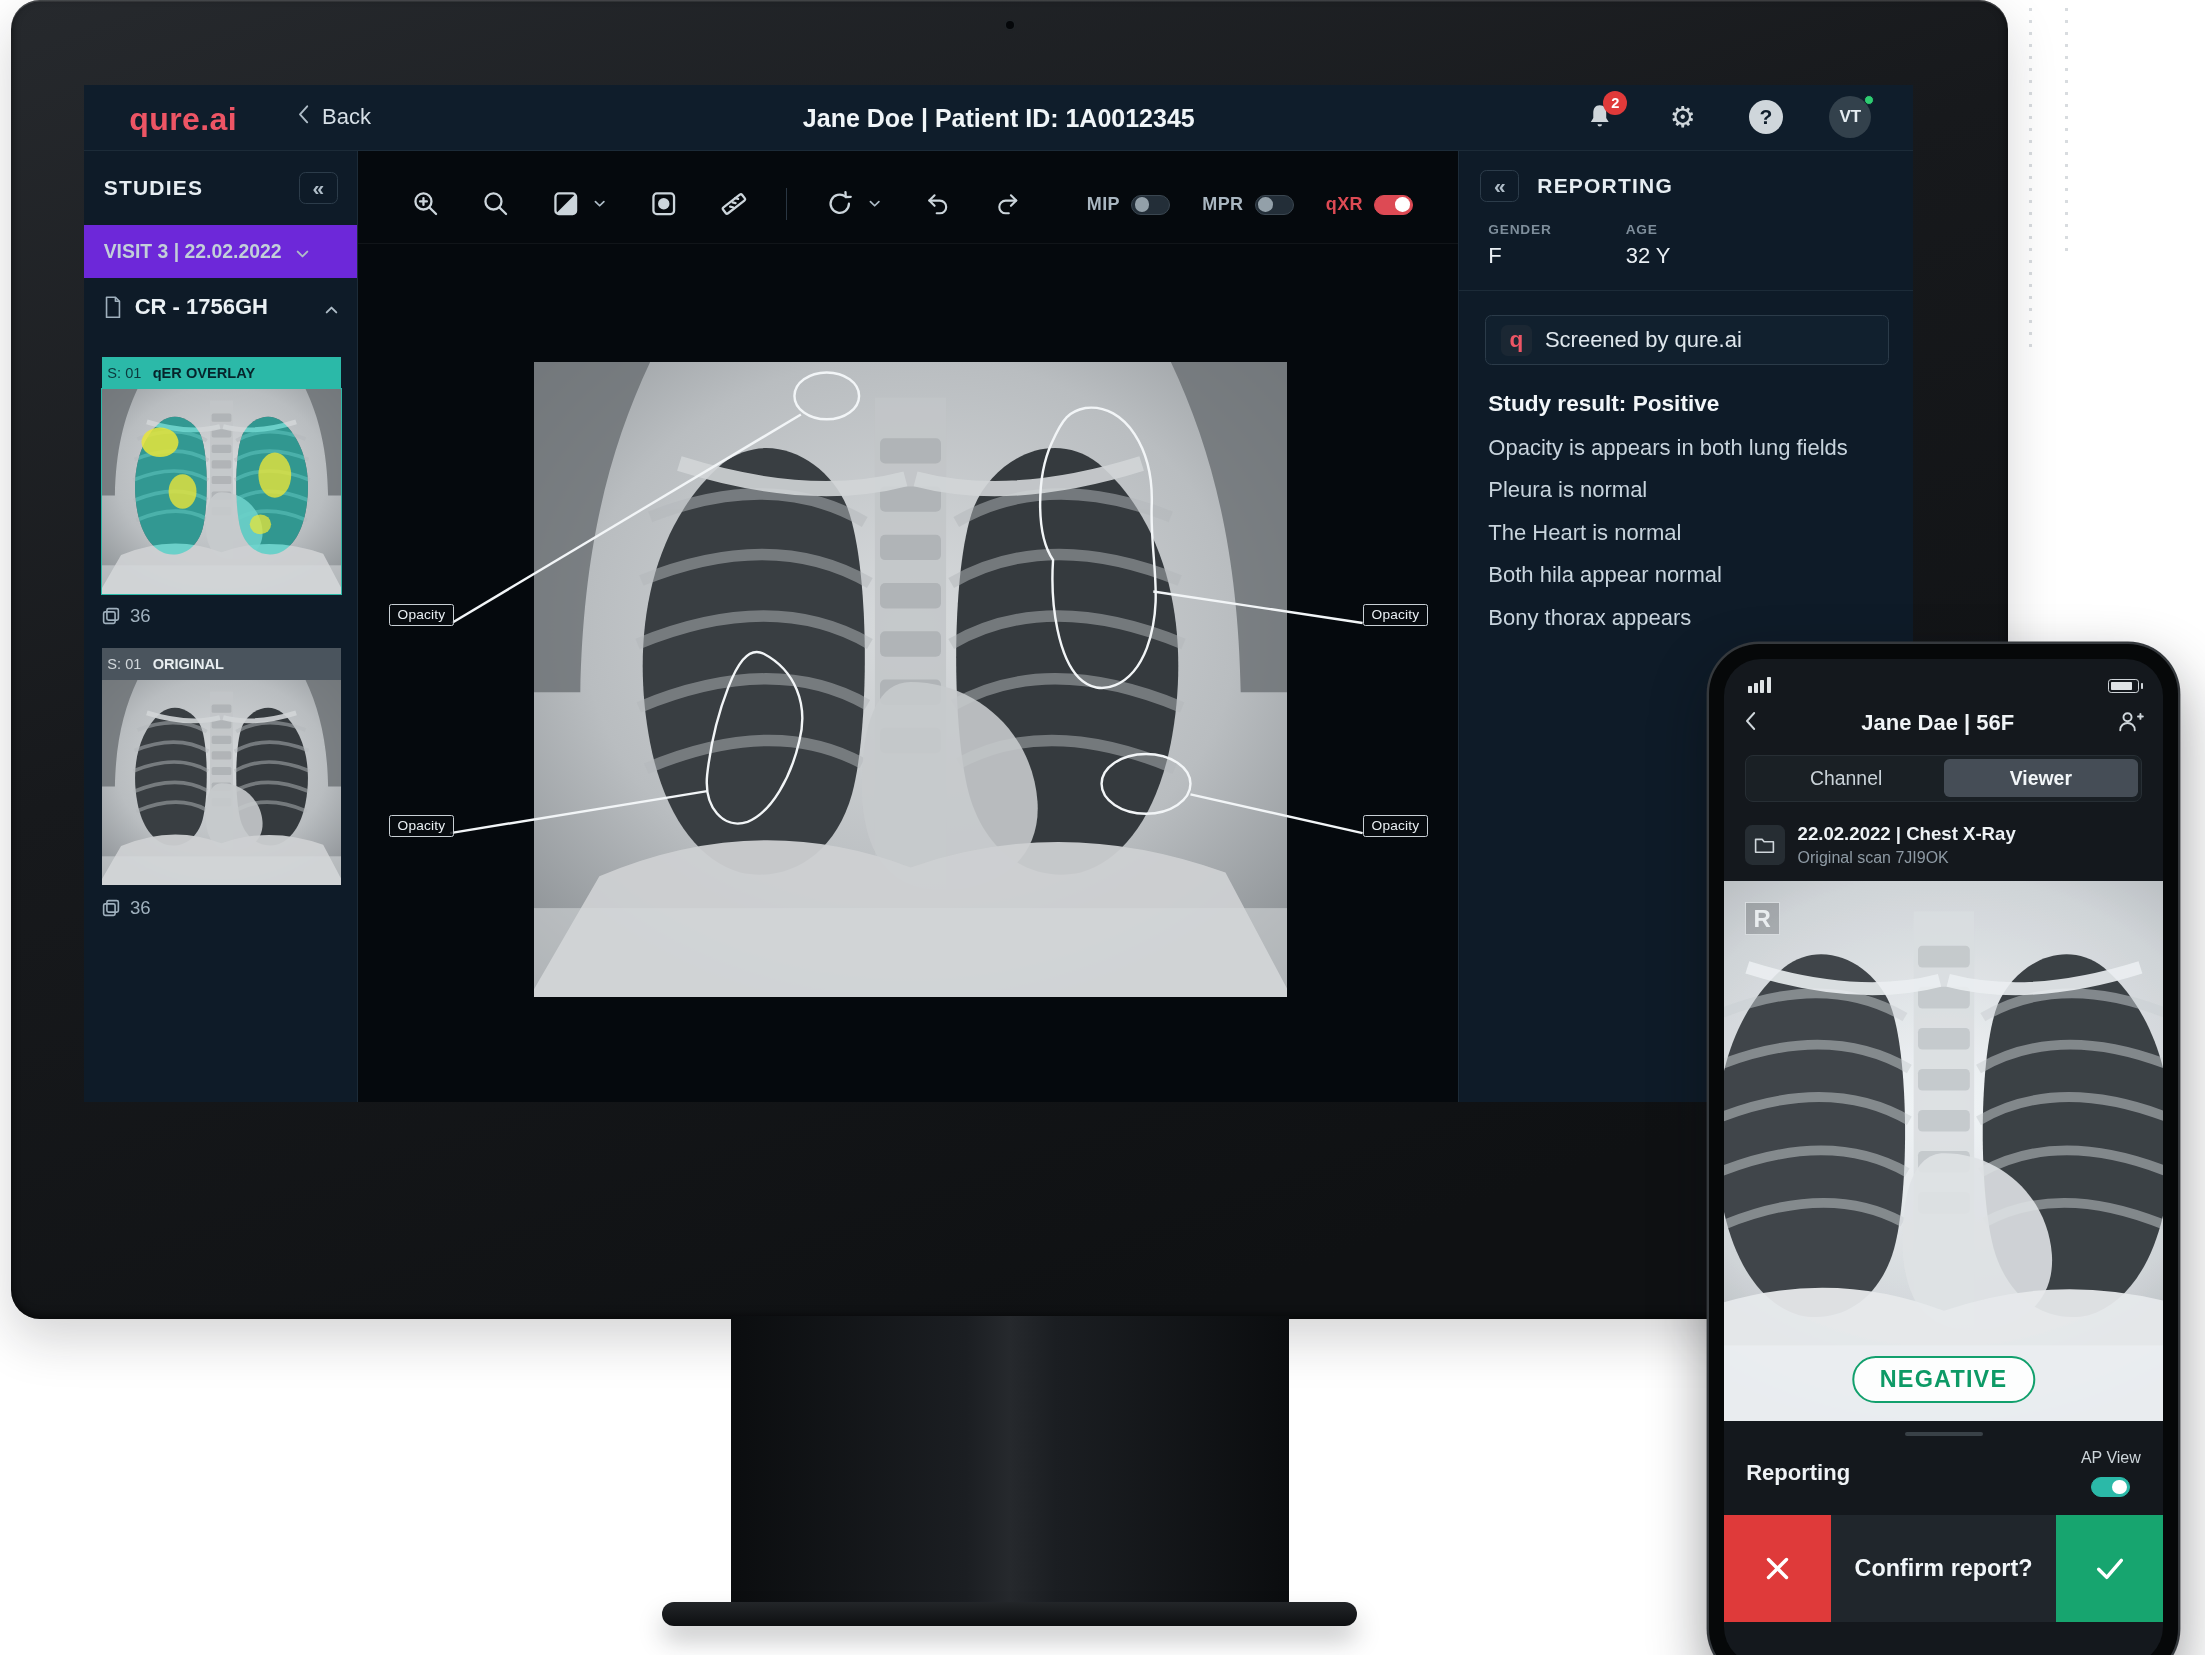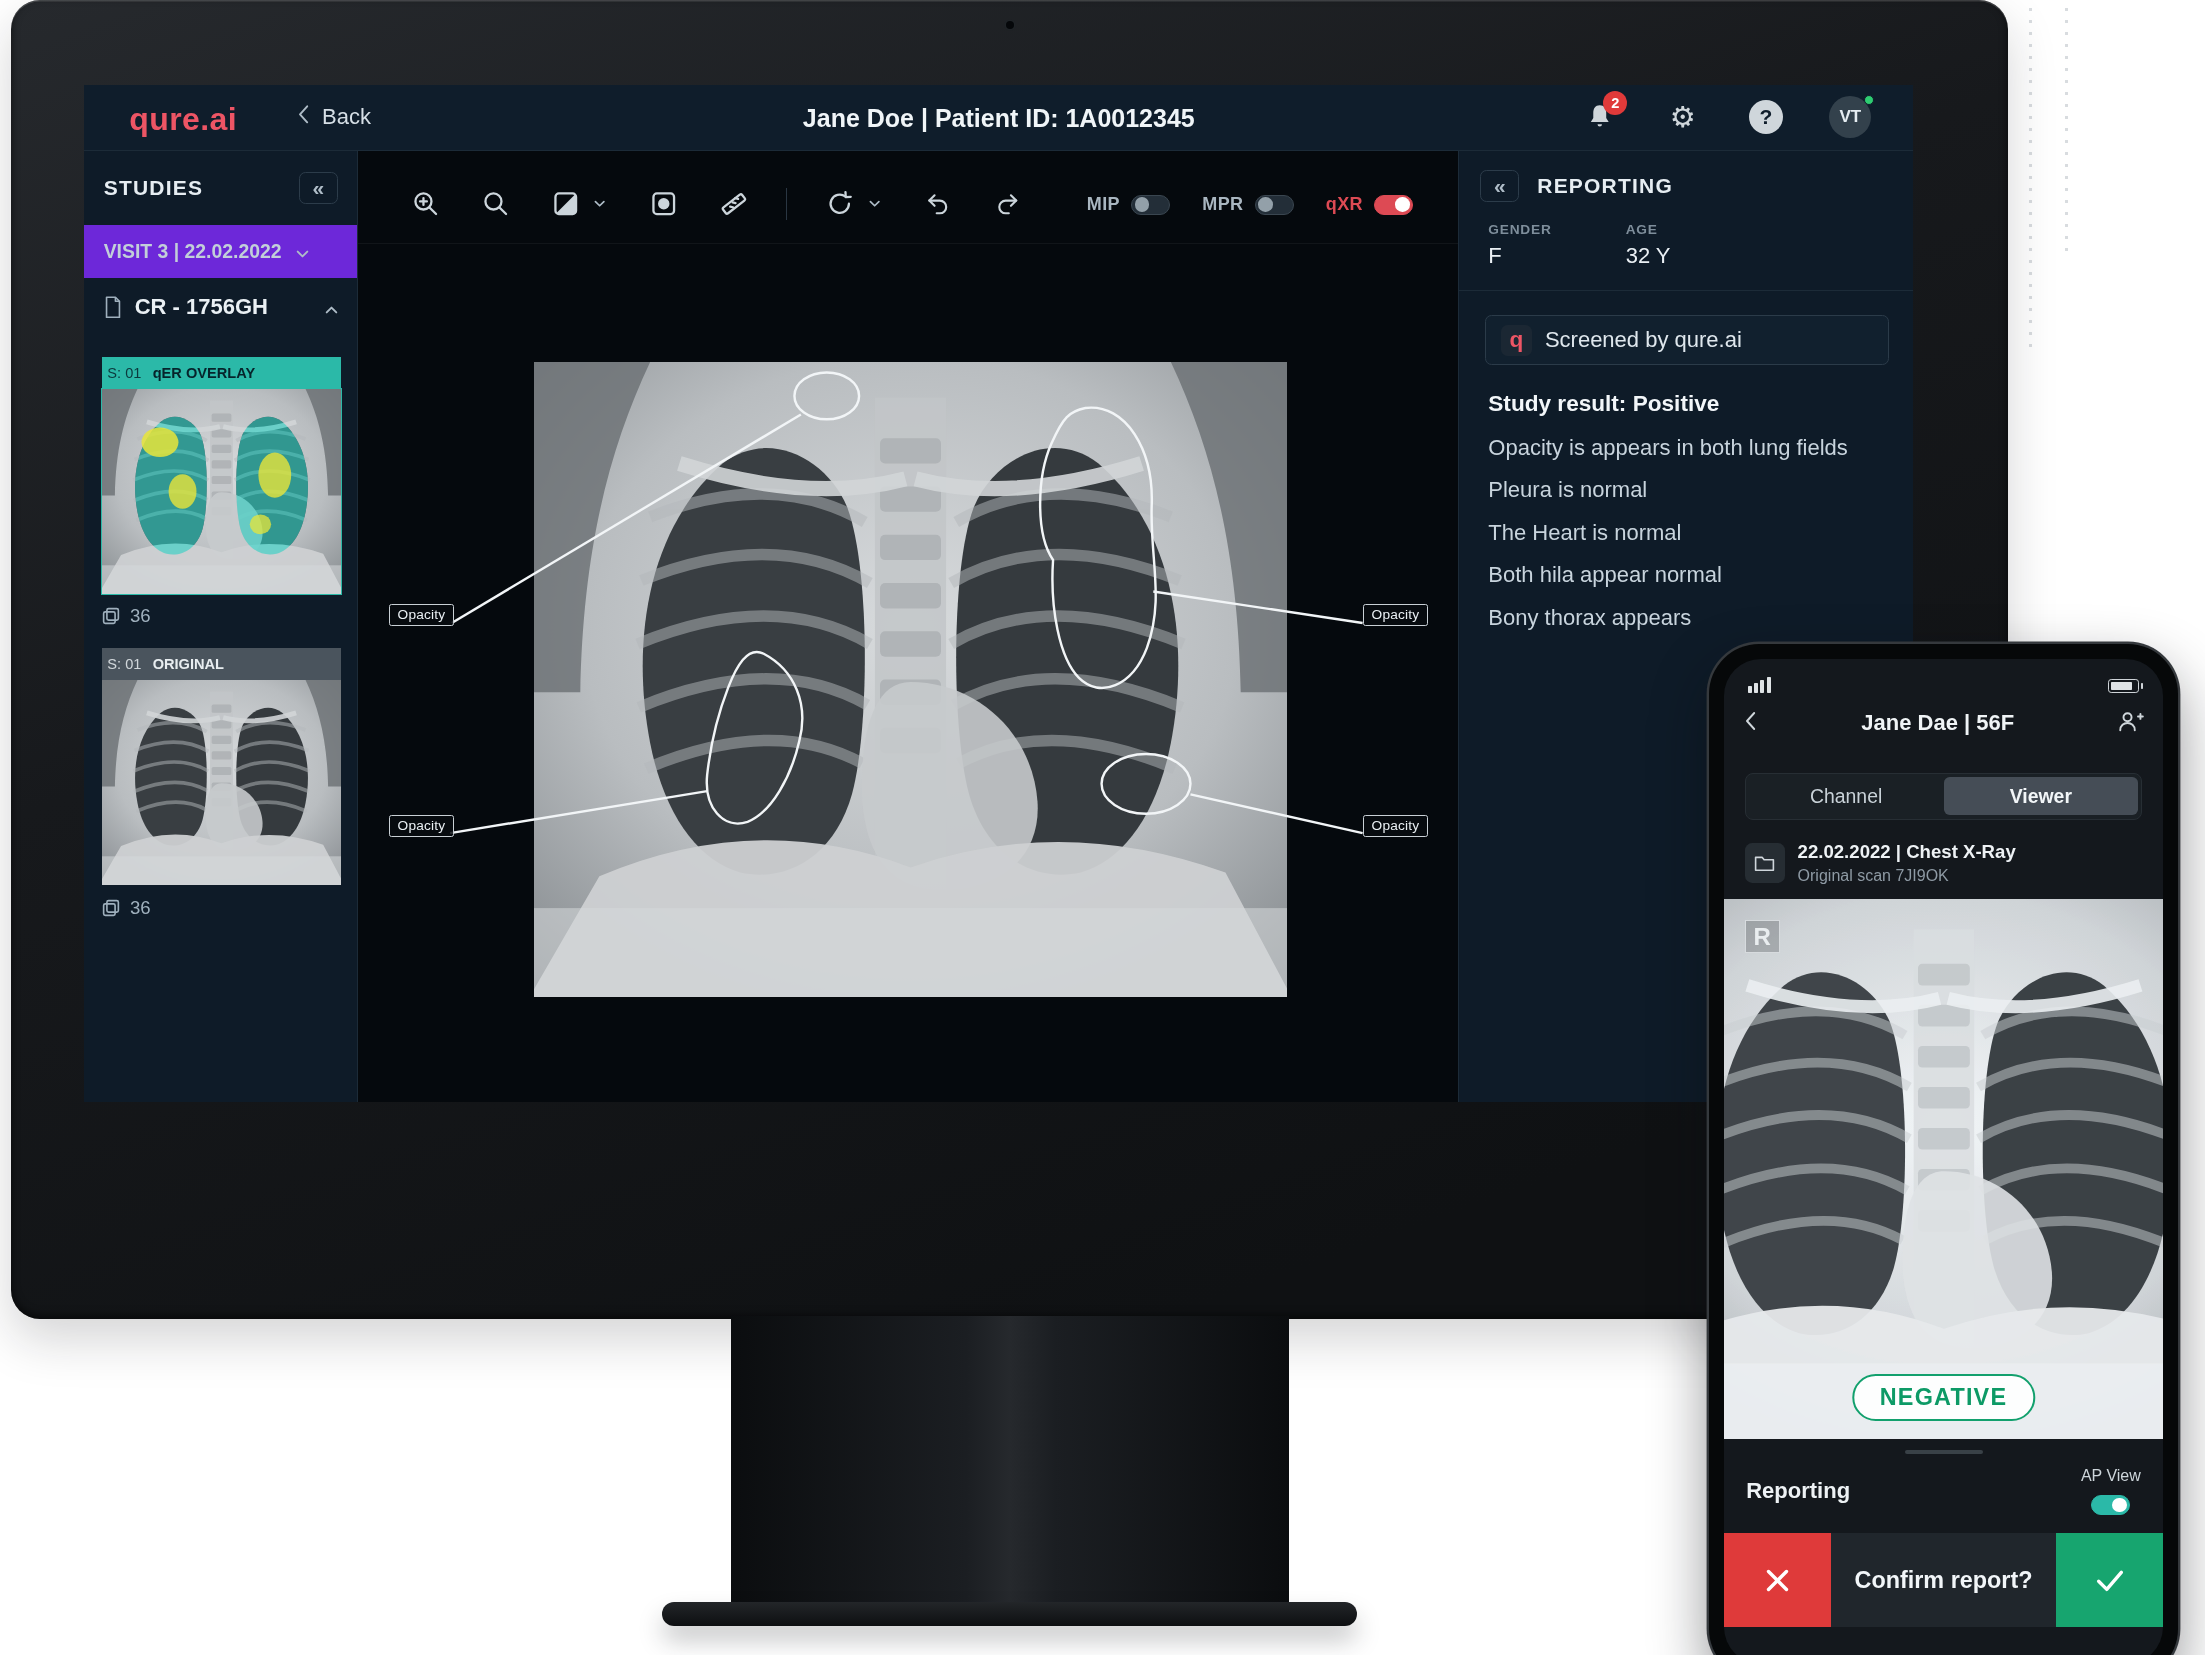--- a/index.html
+++ b/index.html
@@ -116,21 +116,21 @@
     color:#EAF0F4; display:flex; flex-direction:column; }
   .p-status { height:39px; display:flex; align-items:flex-end; justify-content:space-between; padding:11.3px 24px 4.9px; }
   .sig { display:flex; align-items:flex-end; gap:2.4px; }
   .sig i { display:block; width:4px; background:#DFE3E6; border-radius:0.8px; }
   .battery { width:31px; height:13.7px; border:1.6px solid #CFD4D8; border-radius:3.2px; position:relative; }
   .battery:after { content:""; position:absolute; right:-4.9px; top:3.2px; width:2.4px; height:5.7px; background:#CFD4D8; border-radius:0.8px; }
   .battery i { position:absolute; inset:1.6px; right:6.5px; background:#DFE3E6; border-radius:0.8px; display:block; }
   .p-header { height:50px; display:flex; align-items:center; padding:0 19.4px; }
   .p-title { flex:1; text-align:center; font-size:22px; color:#F0F4F6; font-weight:600; }
   .p-header svg { stroke:#CFD6DB; fill:none; stroke-width:2.4; stroke-linecap:round; stroke-linejoin:round; }
-  .p-tabs { margin:25px 21px 0; height:47px; background:#1A2025; border:0.8px solid #272E34; border-radius:8px;
+  .p-tabs { margin:7px 21px 0; height:47px; background:#1A2025; border:0.8px solid #272E34; border-radius:8px;
     display:grid; grid-template-columns:1fr 1fr; padding:3.2px; }
   .p-tab { display:flex; align-items:center; justify-content:center; font-size:19.4px; color:#C9D2D8; border-radius:5.7px; }
   .p-tab.active { background:#454D56; color:#F2F6F8; font-weight:600; }
   .p-file { margin:21px 21px 0; display:flex; gap:13px; align-items:center; }
   .folder-box { width:40px; height:40px; border-radius:7.3px; background:#262D33; display:flex; align-items:center; justify-content:center; }
   .folder-box svg { stroke:#CFD6DB; fill:none; stroke-width:2; stroke-linejoin:round; }
   .p-file-title { font-size:18.6px; font-weight:700; color:#EEF2F5; }
   .p-file-sub { font-size:16px; color:#8E9AA4; margin-top:4px; }
   .p-xray { position:relative; margin-top:14.6px; width:100%; height:540px; background:#0b0d0e; overflow:hidden;
     filter:none; }
@@ -140,21 +140,21 @@
   .neg-pill { position:absolute; left:50%; transform:translateX(-50%); bottom:18px; background:#FDFEFE;
     border:2.4px solid #12A06D; color:#0D9A66; font-size:23.4px; font-weight:700; letter-spacing:1.2px;
     padding:8px 26px; border-radius:808px; }
   .p-handle { width:78px; height:4px; border-radius:2.4px; background:#39414 7; background:#394147; margin:11.3px auto 0; }
   .p-reporting { margin:13px 22.6px 0; display:flex; align-items:center; justify-content:space-between; }
   .p-rep-label { font-size:22px; font-weight:700; color:#EEF2F5; }
   .ap-wrap { display:flex; align-items:center; gap:9.7px;flex-direction:column; }
   .ap-label { font-size:16px; color:#CDD5DA; }
   .toggle.teal-on { background:#2BB9A8; border-color:#2BB9A8; }
   .toggle.teal-on .knob { left:auto; right:2.4px; background:#fff; }
-  .p-bottom { margin-top:18px; height:94px; display:flex; background:#20262C; }
+  .p-bottom { margin-top:18px; height:107px; display:flex; background:#20262C; }
   .p-reject { width:107px; background:#DF3A3A; display:flex; align-items:center; justify-content:center; }
   .p-confirm-btn { width:107px; background:#17A56F; display:flex; align-items:center; justify-content:center; }
   .p-bottom svg { stroke:#fff; fill:none; stroke-width:4.2; stroke-linecap:round; stroke-linejoin:round; }
   .p-confirm-text { flex:1; display:flex; align-items:center; justify-content:center; font-size:23.4px; font-weight:700; color:#F2F6F9; }
 
   .chev svg { stroke:#AEBCC7; fill:none; stroke-width:2.4; stroke-linecap:round; stroke-linejoin:round; }
   .doc-svg, .stack-svg { stroke:#9FB0BD; fill:none; stroke-width:2; stroke-linejoin:round; }
 </style>
 </head>
 <body>

